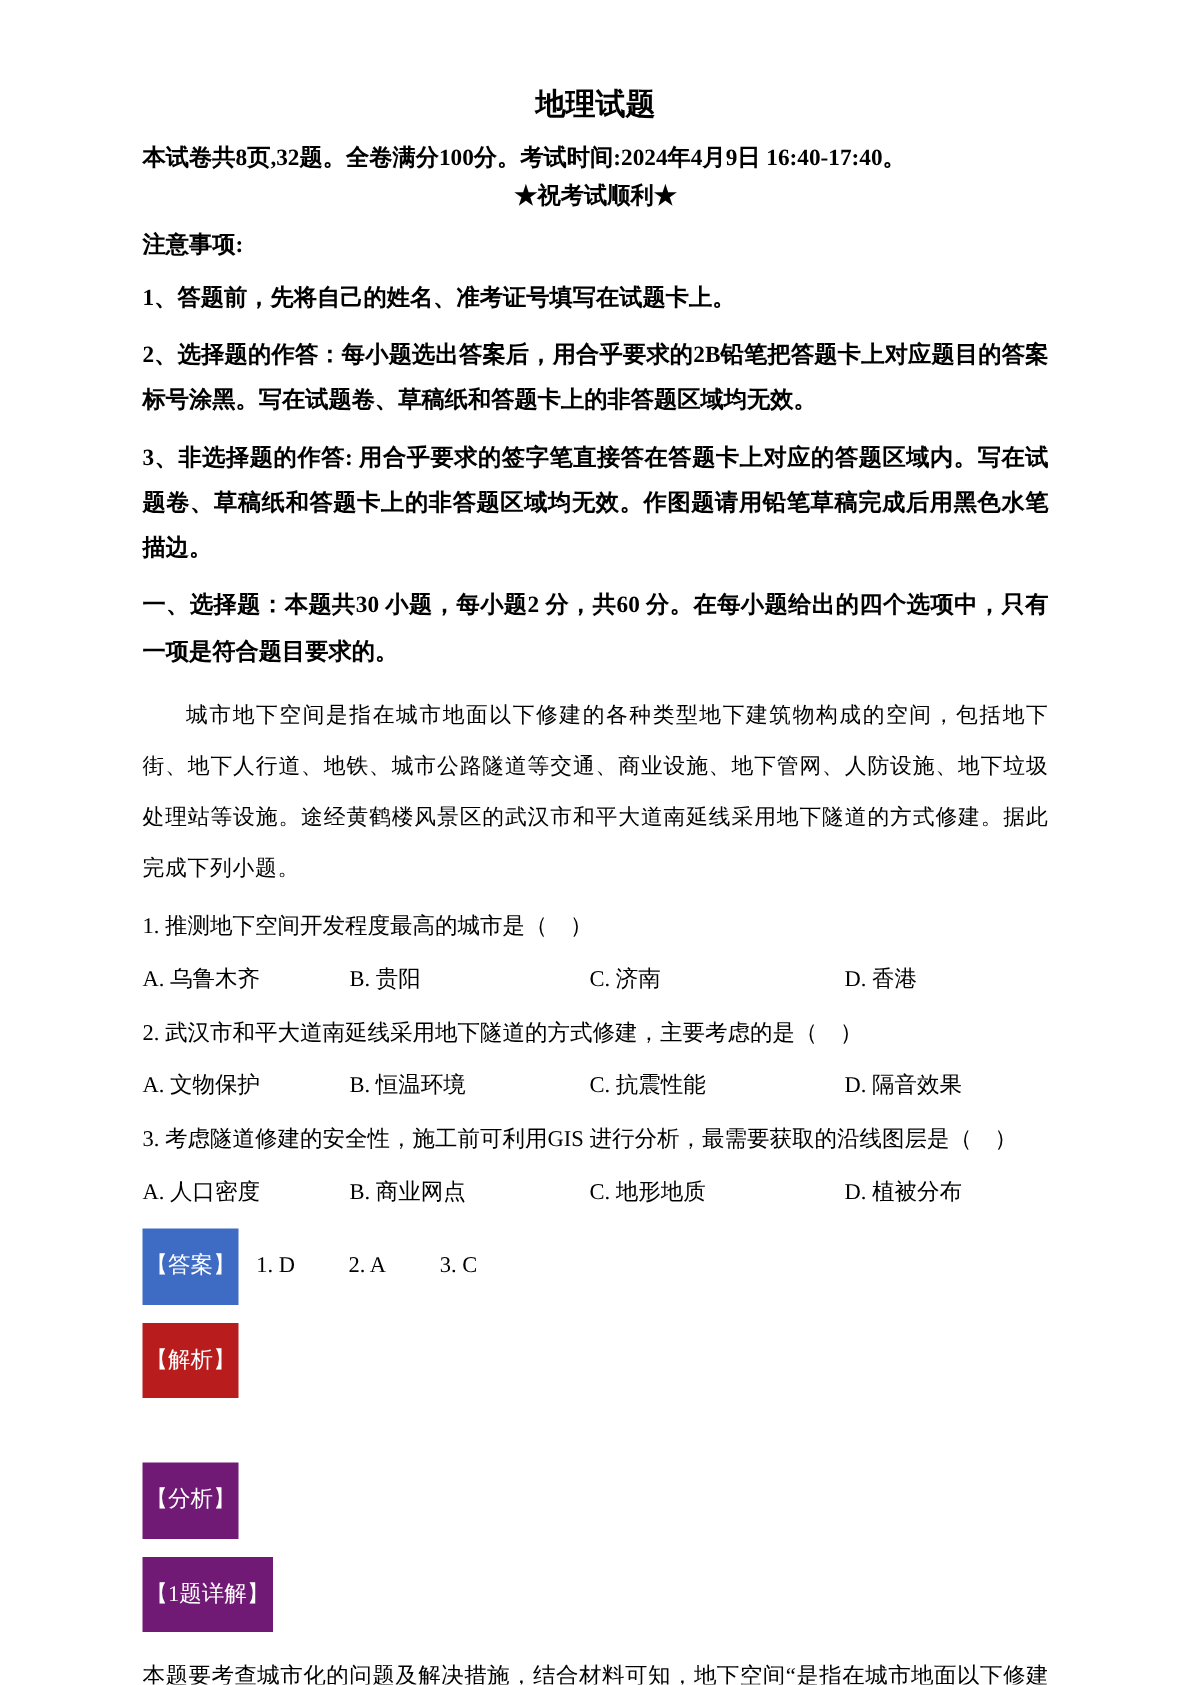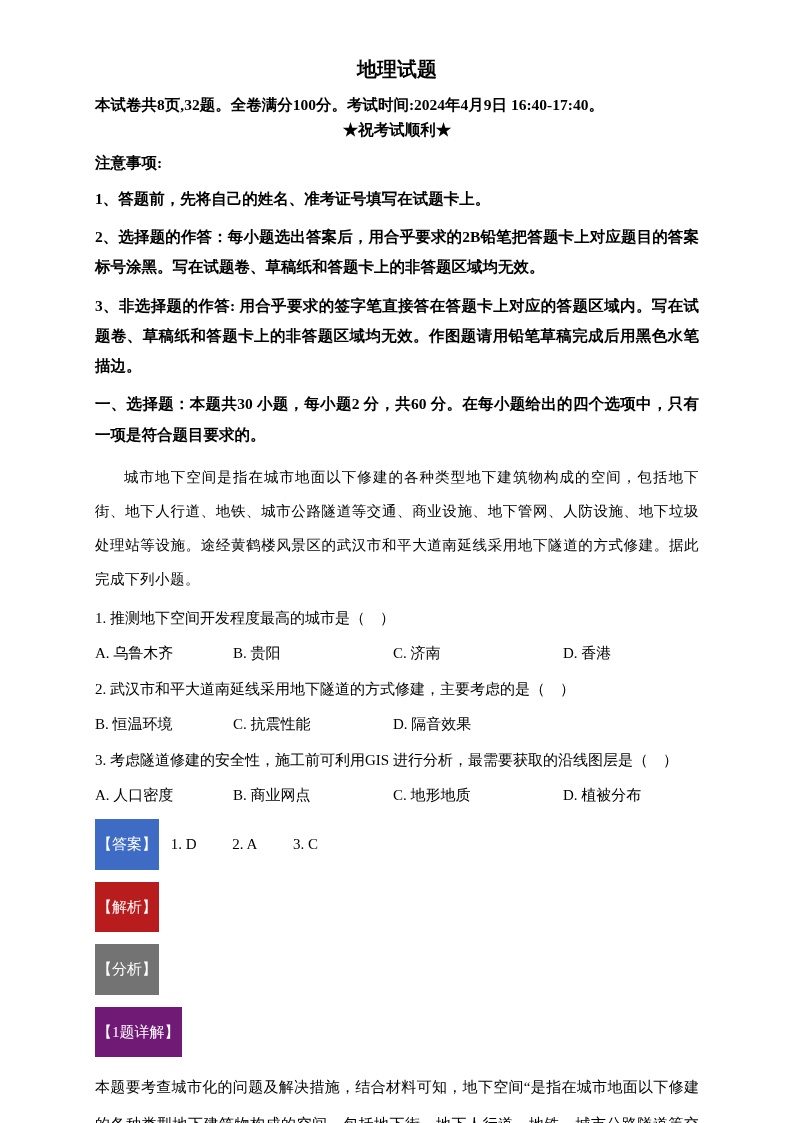--- a/index.html
+++ b/index.html
@@ -89,20 +89,21 @@
       <span>A. 乌鲁木齐</span>
       <span>B. 贵阳</span>
       <span>C. 济南</span>
       <span>D. 香港</span>
     </div>
   </div>
 
   <div>
     <div class="question-text">2. 武汉市和平大道南延线采用地下隧道的方式修建，主要考虑的是（　）</div>
     <div class="options">
+      <span>A. 文物保护</span>
       <span>B. 恒温环境</span>
       <span>C. 抗震性能</span>
       <span>D. 隔音效果</span>
     </div>
   </div>
 
   <div>
     <div class="question-text">3. 考虑隧道修建的安全性，施工前可利用GIS 进行分析，最需要获取的沿线图层是（　）</div>
     <div class="options">
       <span>A. 人口密度</span>
@@ -117,21 +118,21 @@
     <span class="answer-val">1. D</span>
     <span class="answer-val">2. A</span>
     <span class="answer-val">3. C</span>
   </div>
 
   <div class="tag-line">
     <span class="tag" style="background: #b91c1c;">【解析】</span>
   </div>
 
   <div class="tag-line">
-    <span class="tag" style="background: #737373;">【分析】</span>
+    <span class="tag" style="background: #701a75; margin-top: 31px;">【分析】</span>
   </div>
 
   <div class="tag-line">
     <span class="tag" style="background: #701a75;">【1题详解】</span>
   </div>
 
   <div class="explanation">本题要考查城市化的问题及解决措施，结合材料可知，地下空间“是指在城市地面以下修建的各种类型地下建筑物构成的空间，包括地下街、地下人行道、地铁、城市公路隧道等交通、商业设施、地下管网、人防设施、地下垃圾处理站等设施”，开发程度高，说明该地城市发达，且土地资源短缺。在乌鲁木齐、贵阳、济南与香港对比，香港经济最发达，城市化水平高，但土地资源短缺，城市地下空间设施建设需求量</div>
 
 </div>
 

